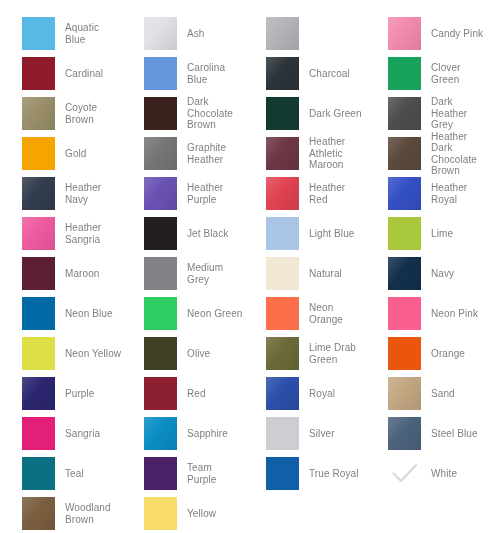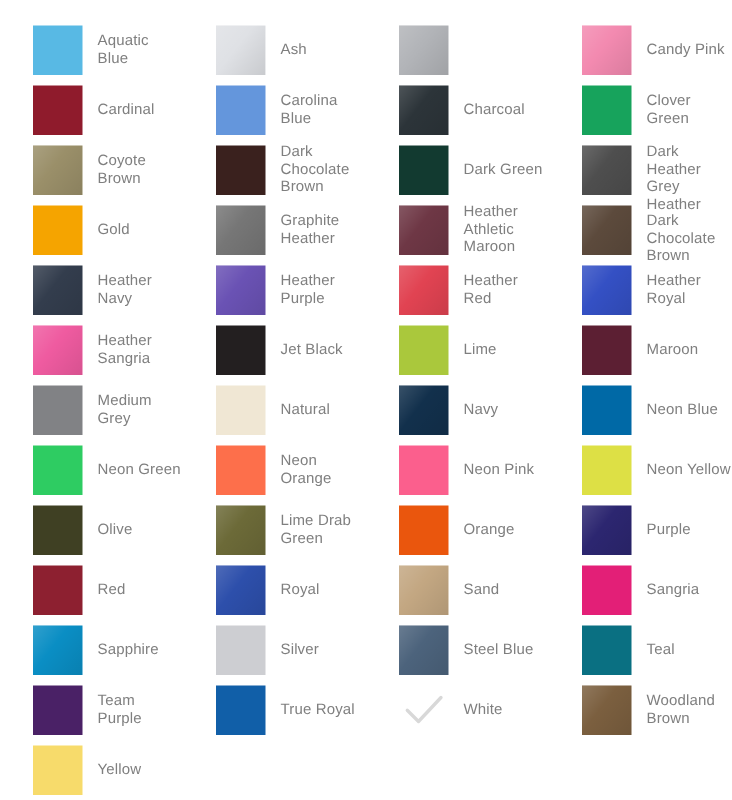--- a/index.html
+++ b/index.html
@@ -161,20 +161,24 @@
     </div>
     <div class="swatch-cell">
       <span class="swatch-chip textured" style="background-color: rgb(239, 91, 160);"></span>
       <span class="swatch-label">Heather Sangria</span>
     </div>
     <div class="swatch-cell">
       <span class="swatch-chip" style="background-color: rgb(35, 31, 32);"></span>
       <span class="swatch-label">Jet Black</span>
     </div>
     <div class="swatch-cell">
+      <span class="swatch-chip" style="background-color: rgb(170, 196, 230);"></span>
+      <span class="swatch-label">Light Blue</span>
+    </div>
+    <div class="swatch-cell">
       <span class="swatch-chip" style="background-color: rgb(170, 200, 60);"></span>
       <span class="swatch-label">Lime</span>
     </div>
     <div class="swatch-cell">
       <span class="swatch-chip" style="background-color: rgb(92, 31, 51);"></span>
       <span class="swatch-label">Maroon</span>
     </div>
     <div class="swatch-cell">
       <span class="swatch-chip" style="background-color: rgb(129, 130, 133);"></span>
       <span class="swatch-label">Medium Grey</span>

